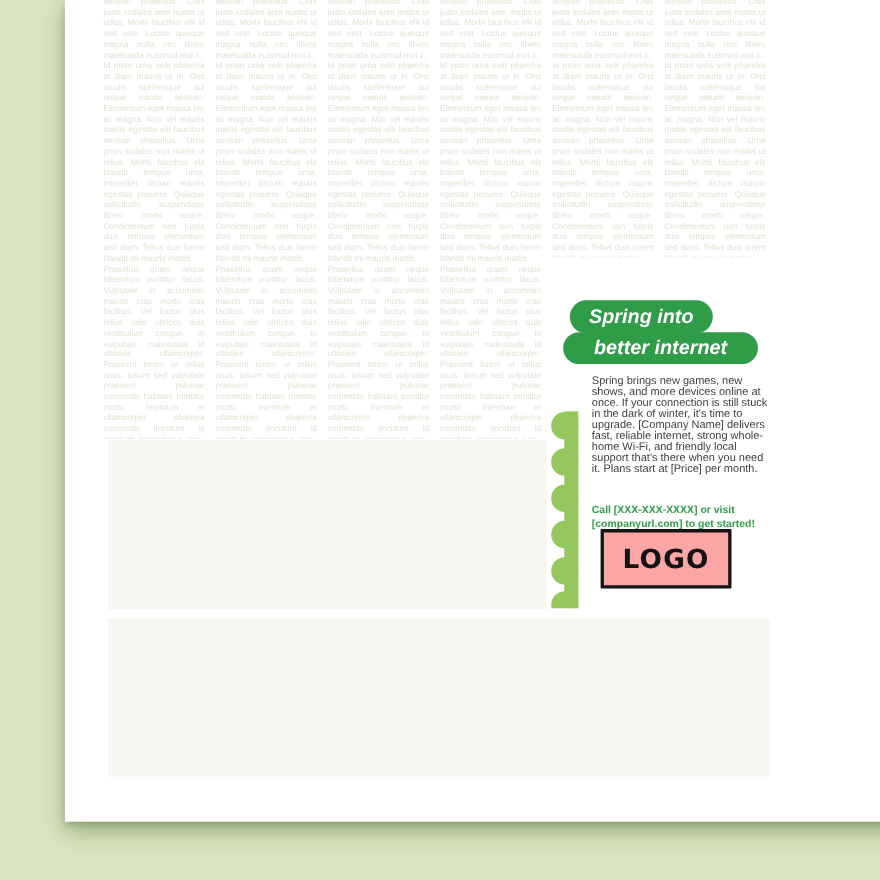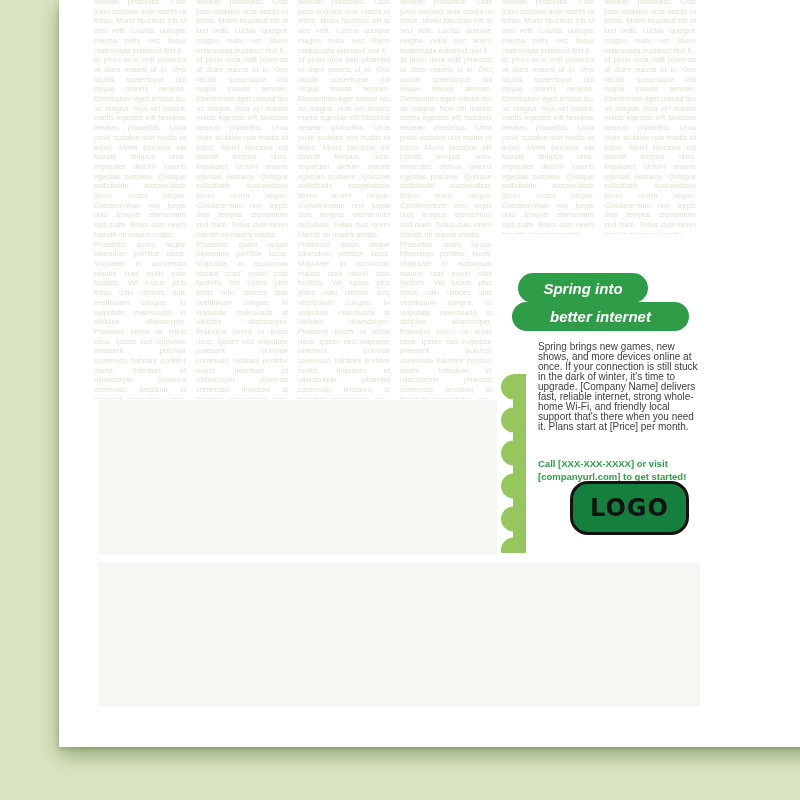--- a/index.html
+++ b/index.html
@@ -24,39 +24,39 @@
   .gc1{ left:35px; } .gc2{ left:137px; } .gc3{ left:239px; }
   .gc4{ left:341px; } .gc5{ left:443px; } .gc6{ left:545px; }
   
   .placeholder-block{ position:absolute; background:#f6f6f3; }
   .block-left{ left:39px; top:400px; width:399px; height:154px; }
   .block-bottom{ left:39px; top:562px; width:602px; height:144px; }
   
   .pill{
     position:absolute; border-radius:16px; color:#ffffff;
     display:flex; align-items:center; justify-content:center;
-    font-style:italic; font-weight:700; font-size:15px;
+    font-style:italic; font-weight:700; font-size:18px;
     font-family:"Liberation Sans", sans-serif;
   }
   .pill1{ left:459px; top:273px; width:130px; height:30px; }
   .pill2{ left:453px; top:302px; width:177px; height:29px; }
   .ad-body{
     position:absolute; left:479px; top:342px; width:162px;
     font-size:10px; line-height:10px; color:#3e3e3e;
   }
   .ad-cta{
     position:absolute; left:479px; top:458px; width:172px;
     font-size:9.5px; line-height:12.5px; font-weight:bold;
     white-space:pre-line;
   }
   .scallop{ position:absolute; left:442px; top:372px; }
   .logo-box{
     position:absolute; left:487px; top:481px; width:113px; height:48px;
-    background:#15803d; border:3px solid #131313; border-radius:18px;
-    display:flex; align-items:center; justify-content:center;margin-left:24px;
+    background:#fca5a5; border:3px solid #131313; border-radius:1px;
+    display:flex; align-items:center; justify-content:center;
   }
   .logo-text{
     font-family:"DejaVu Sans", sans-serif; font-weight:800;
     font-size:24px; letter-spacing:1px; color:#131313;
   }
 </style>
 </head>
 <body>
 
 <div class="canvas" style="background-color: rgb(217, 229, 193);">

